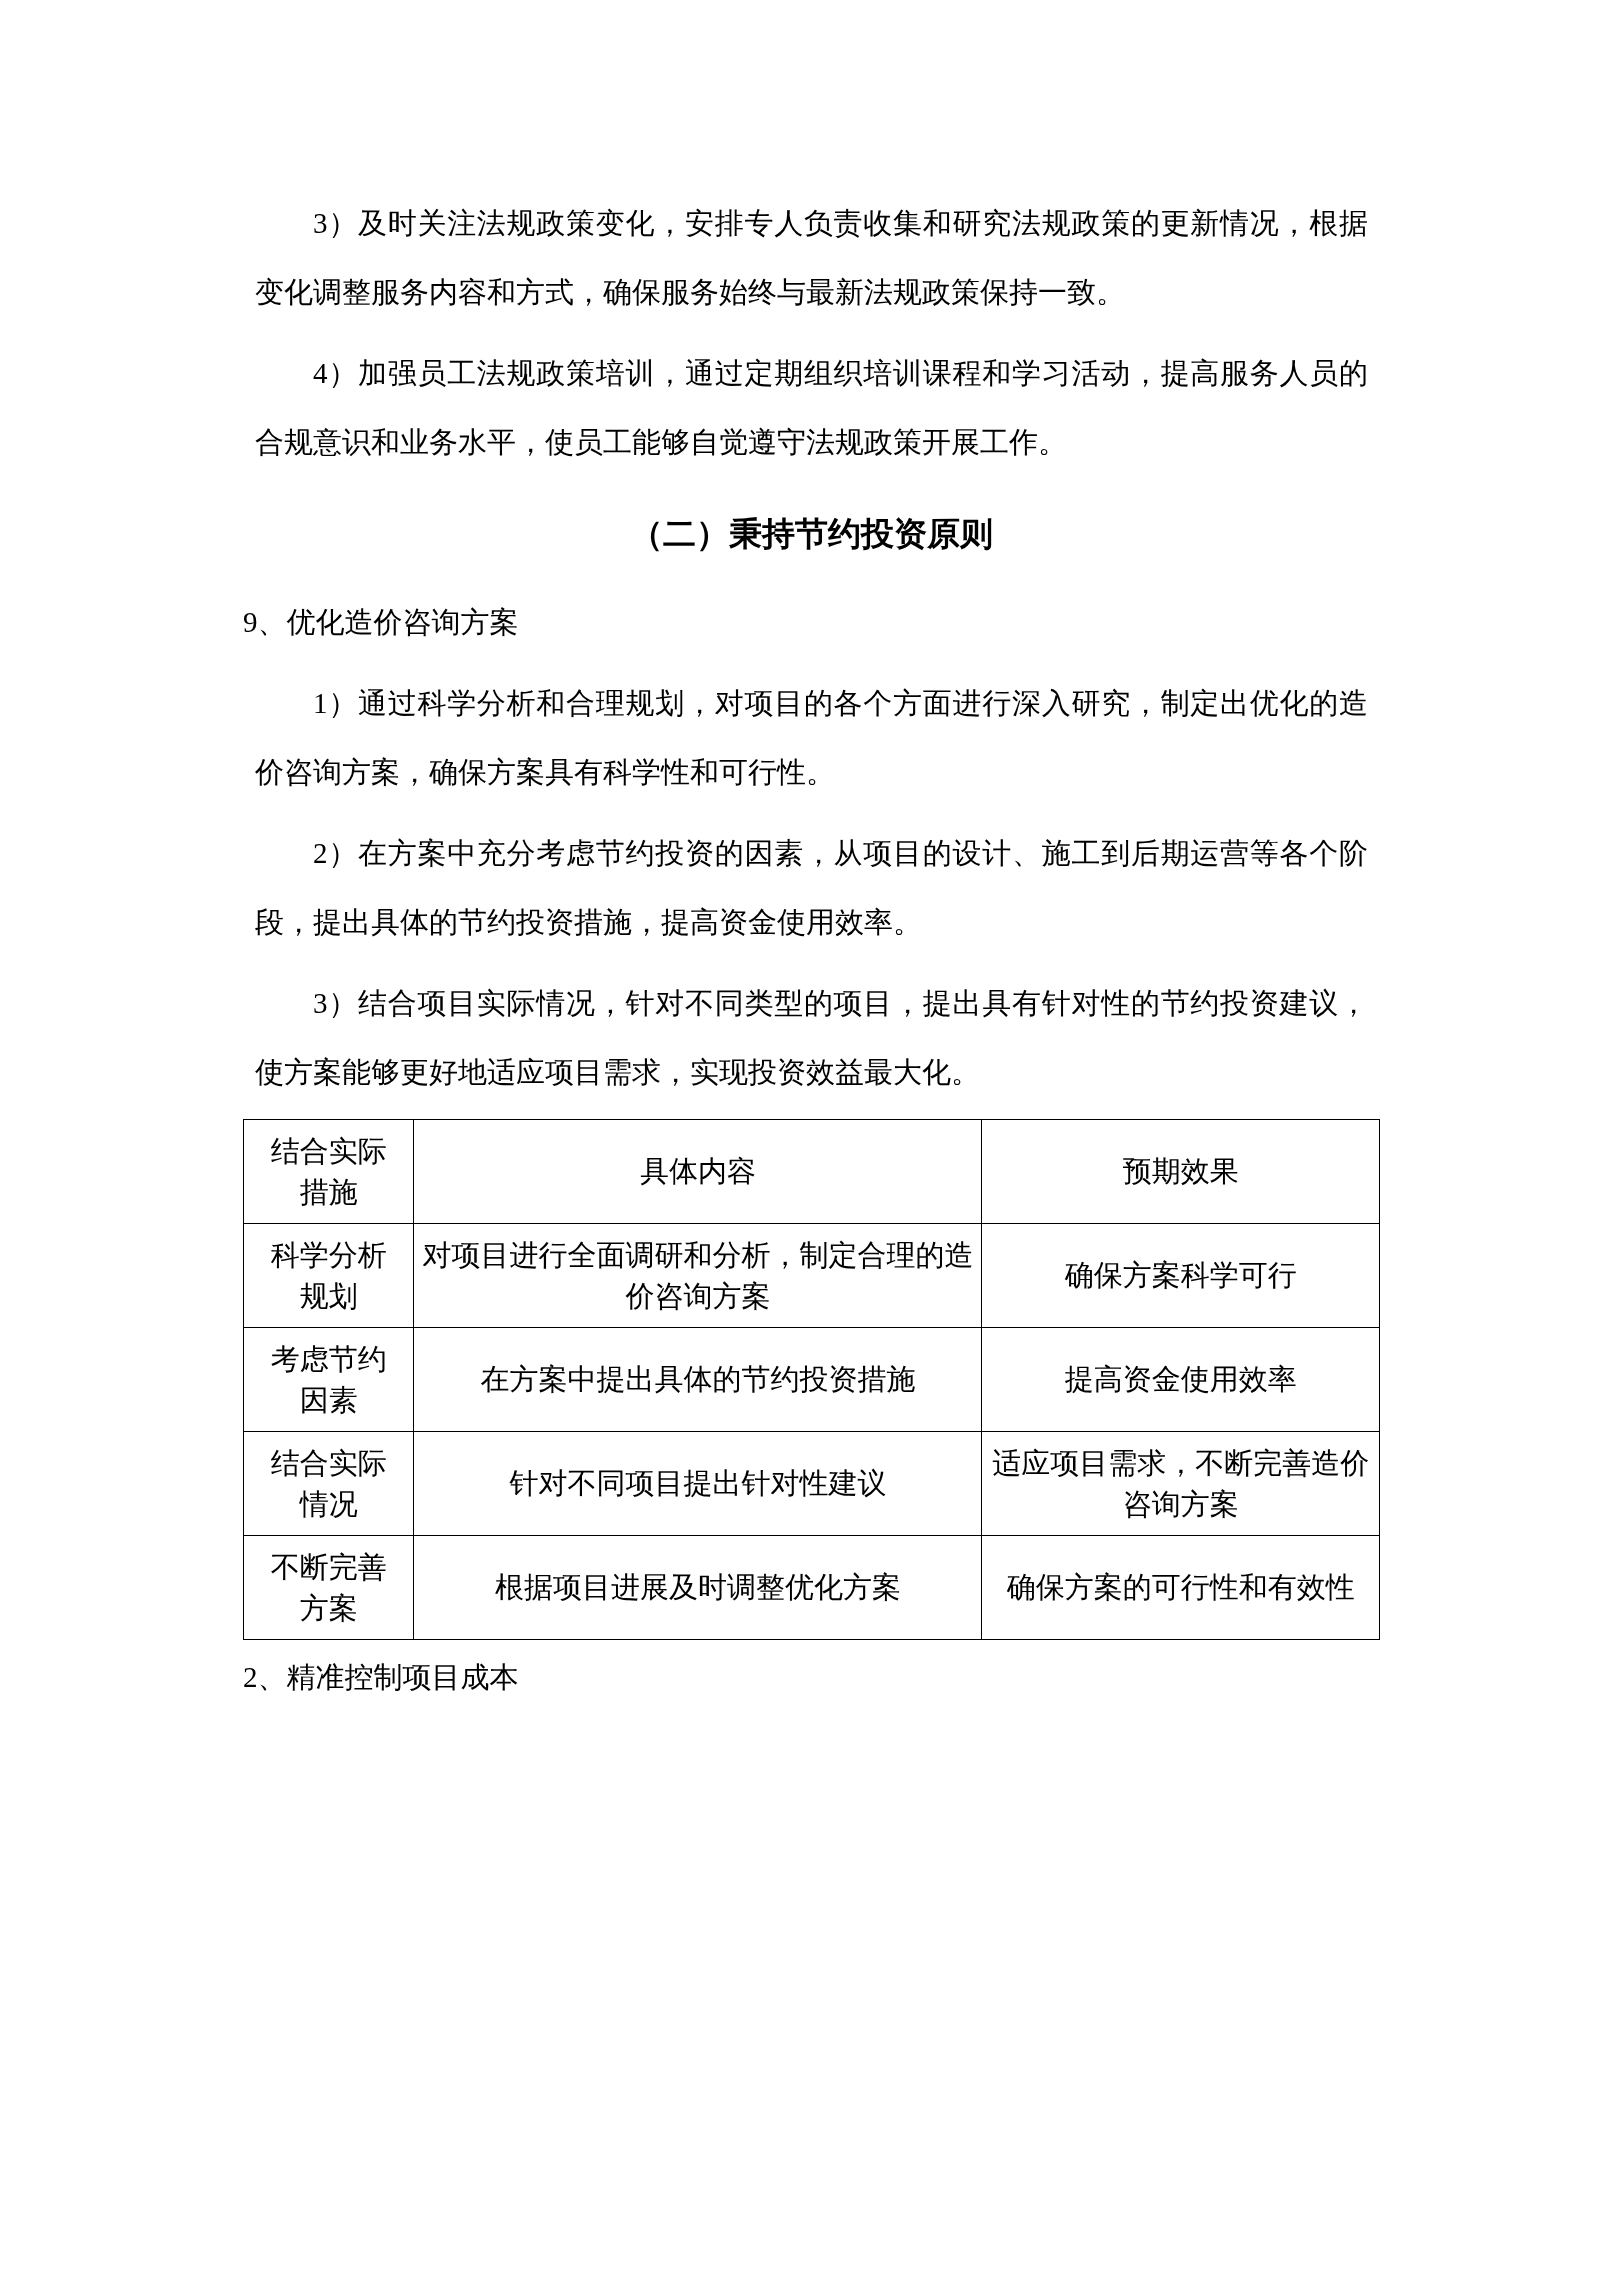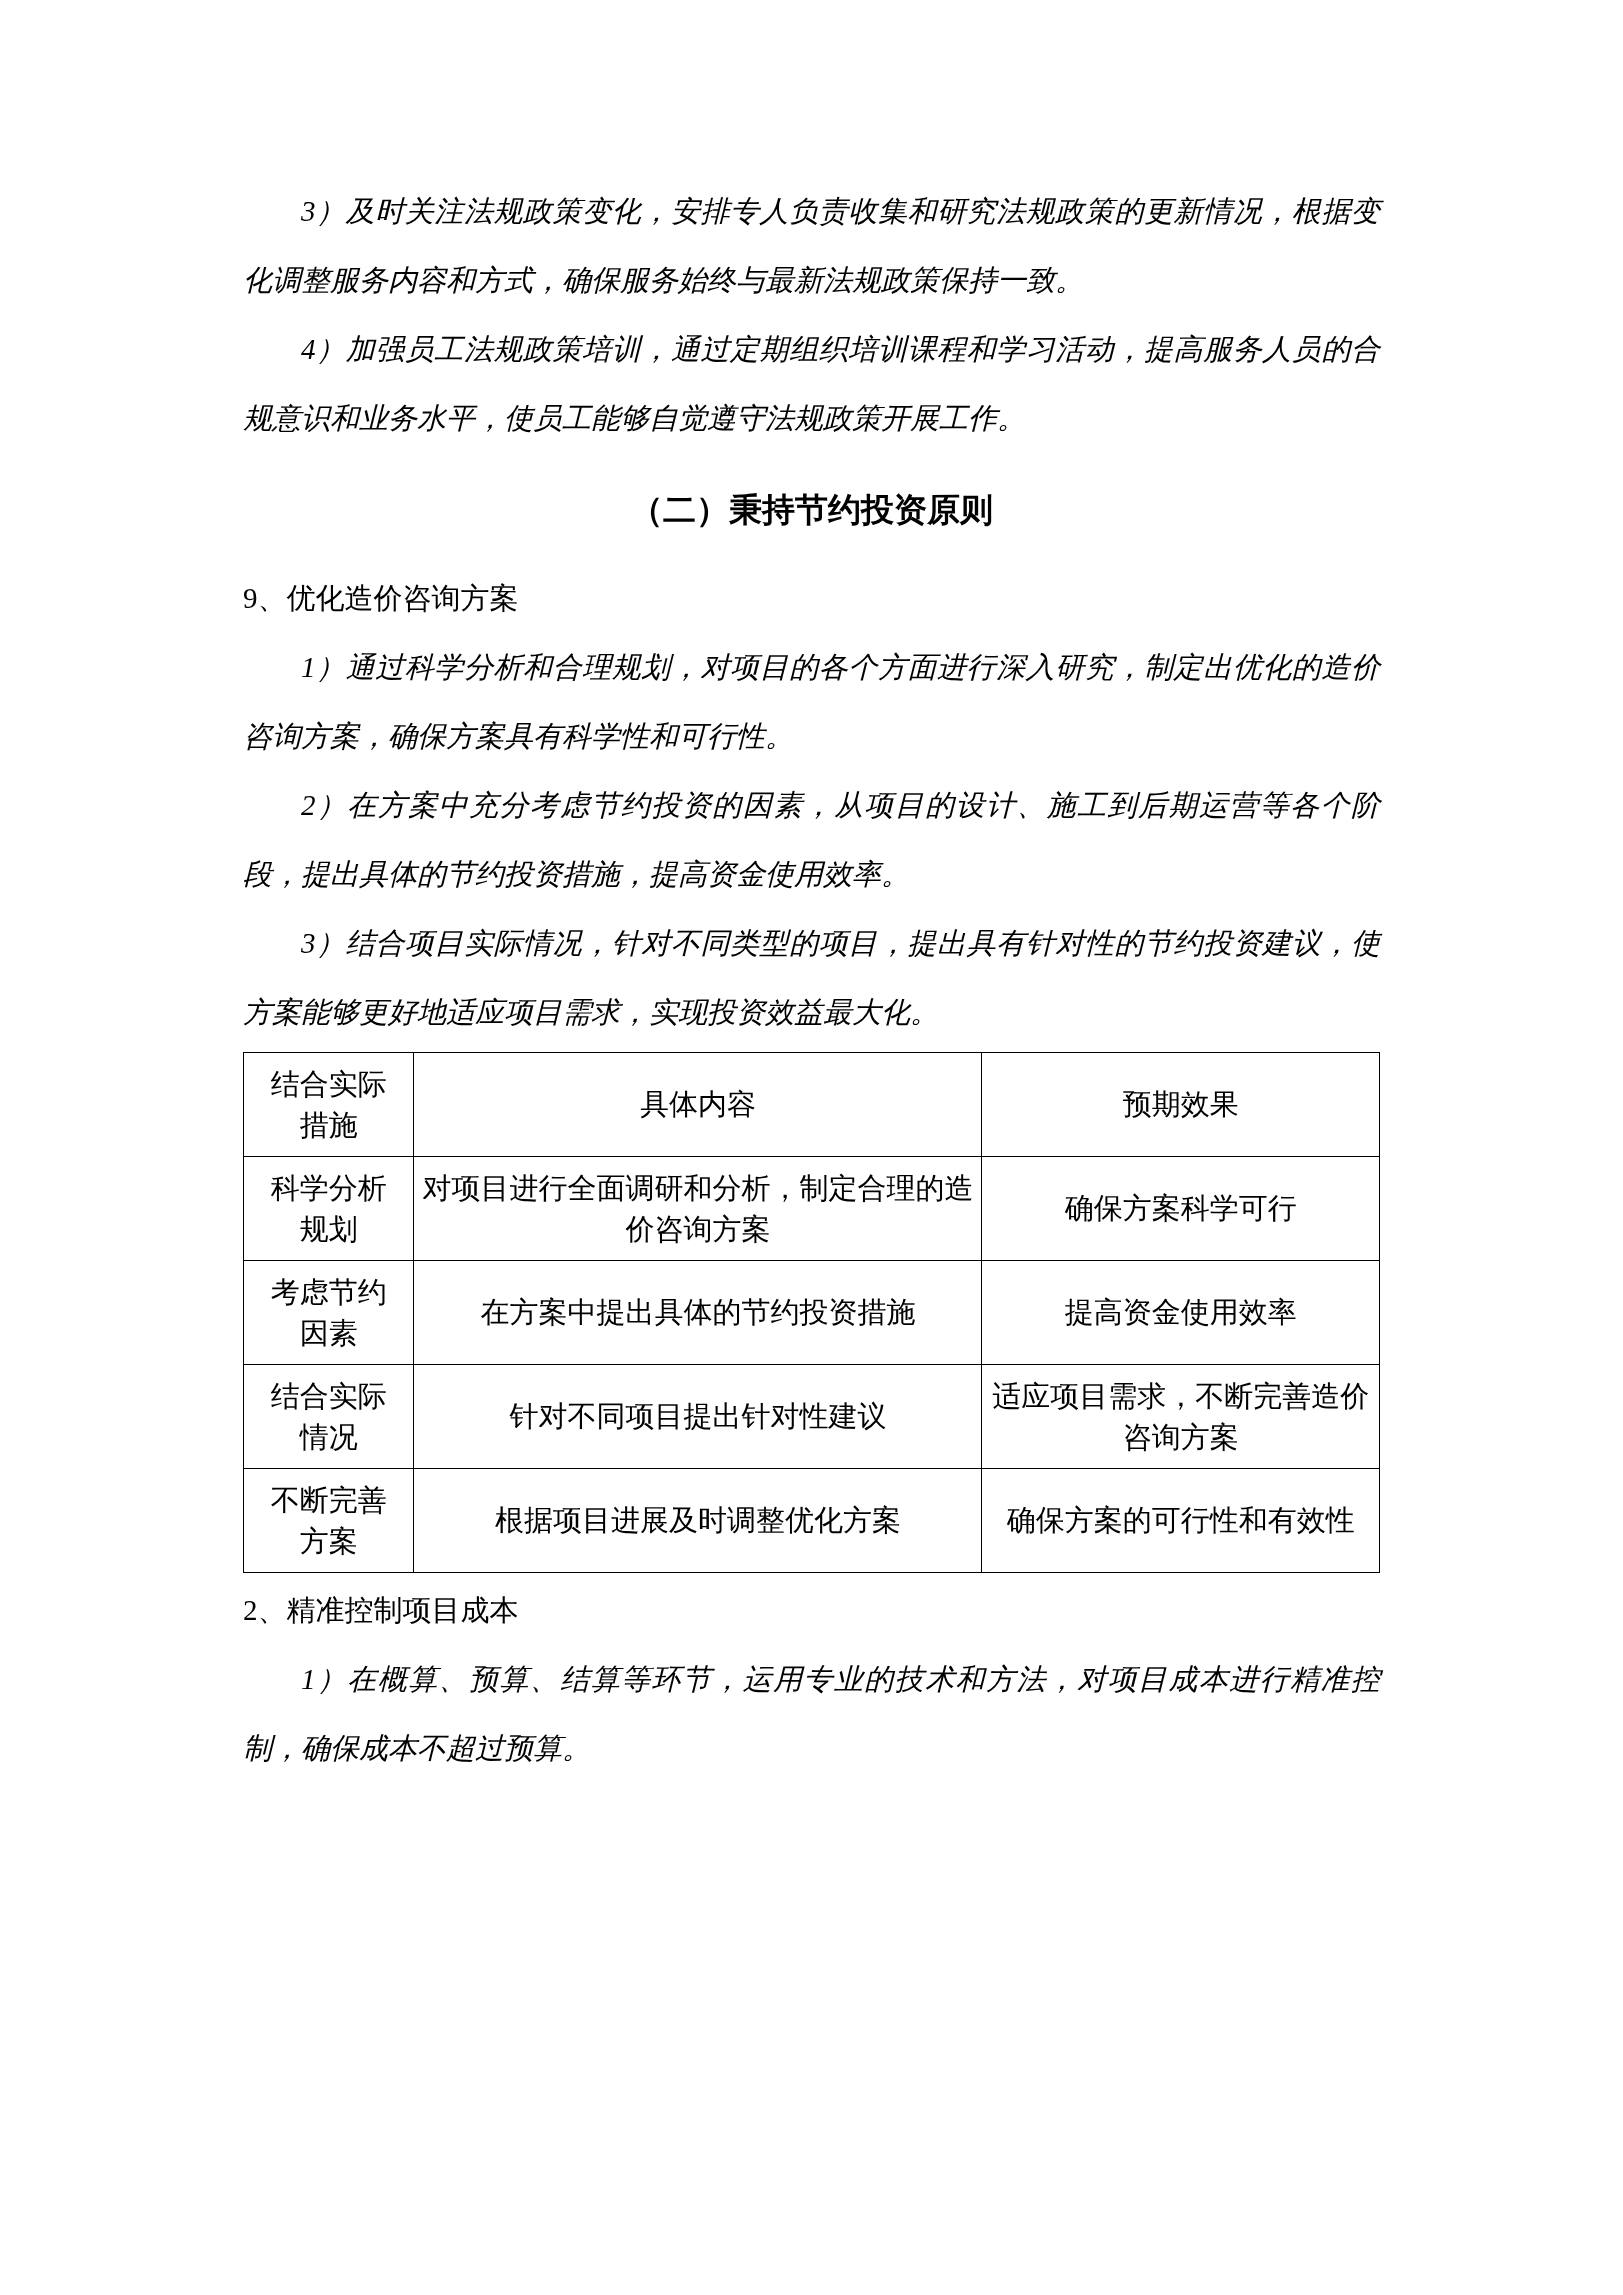--- a/index.html
+++ b/index.html
@@ -17,22 +17,21 @@
     padding: 177px 243px 0 243px;
     font-family: "Liberation Serif", "DejaVu Serif", serif;
     color: #000000;
     overflow: hidden;
   }
   .para {
     font-size: 29px;
     line-height: 69px;
     text-align: justify;
     text-indent: 2em;
-    margin: 0;
-    font-style: italic;
+    margin: 12px;
   }
   .section-heading {
     font-size: 33px;
     font-weight: bold;
     line-height: 46px;
     margin: 34px 0 31px 0;
     text-indent: 0;
     text-align: center;
   }
   .sub-title {
@@ -113,16 +112,15 @@
         <td class="prewrap">不断完善
 方案</td>
         <td>根据项目进展及时调整优化方案</td>
         <td>确保方案的可行性和有效性</td>
       </tr>
     </tbody>
   </table>
 
   <p class="sub-title">2、精准控制项目成本</p>
 
-  <p class="para">1）在概算、预算、结算等环节，运用专业的技术和方法，对项目成本进行精准控制，确保成本不超过预算。</p>
 
 </div>
 
 
 </body></html>

